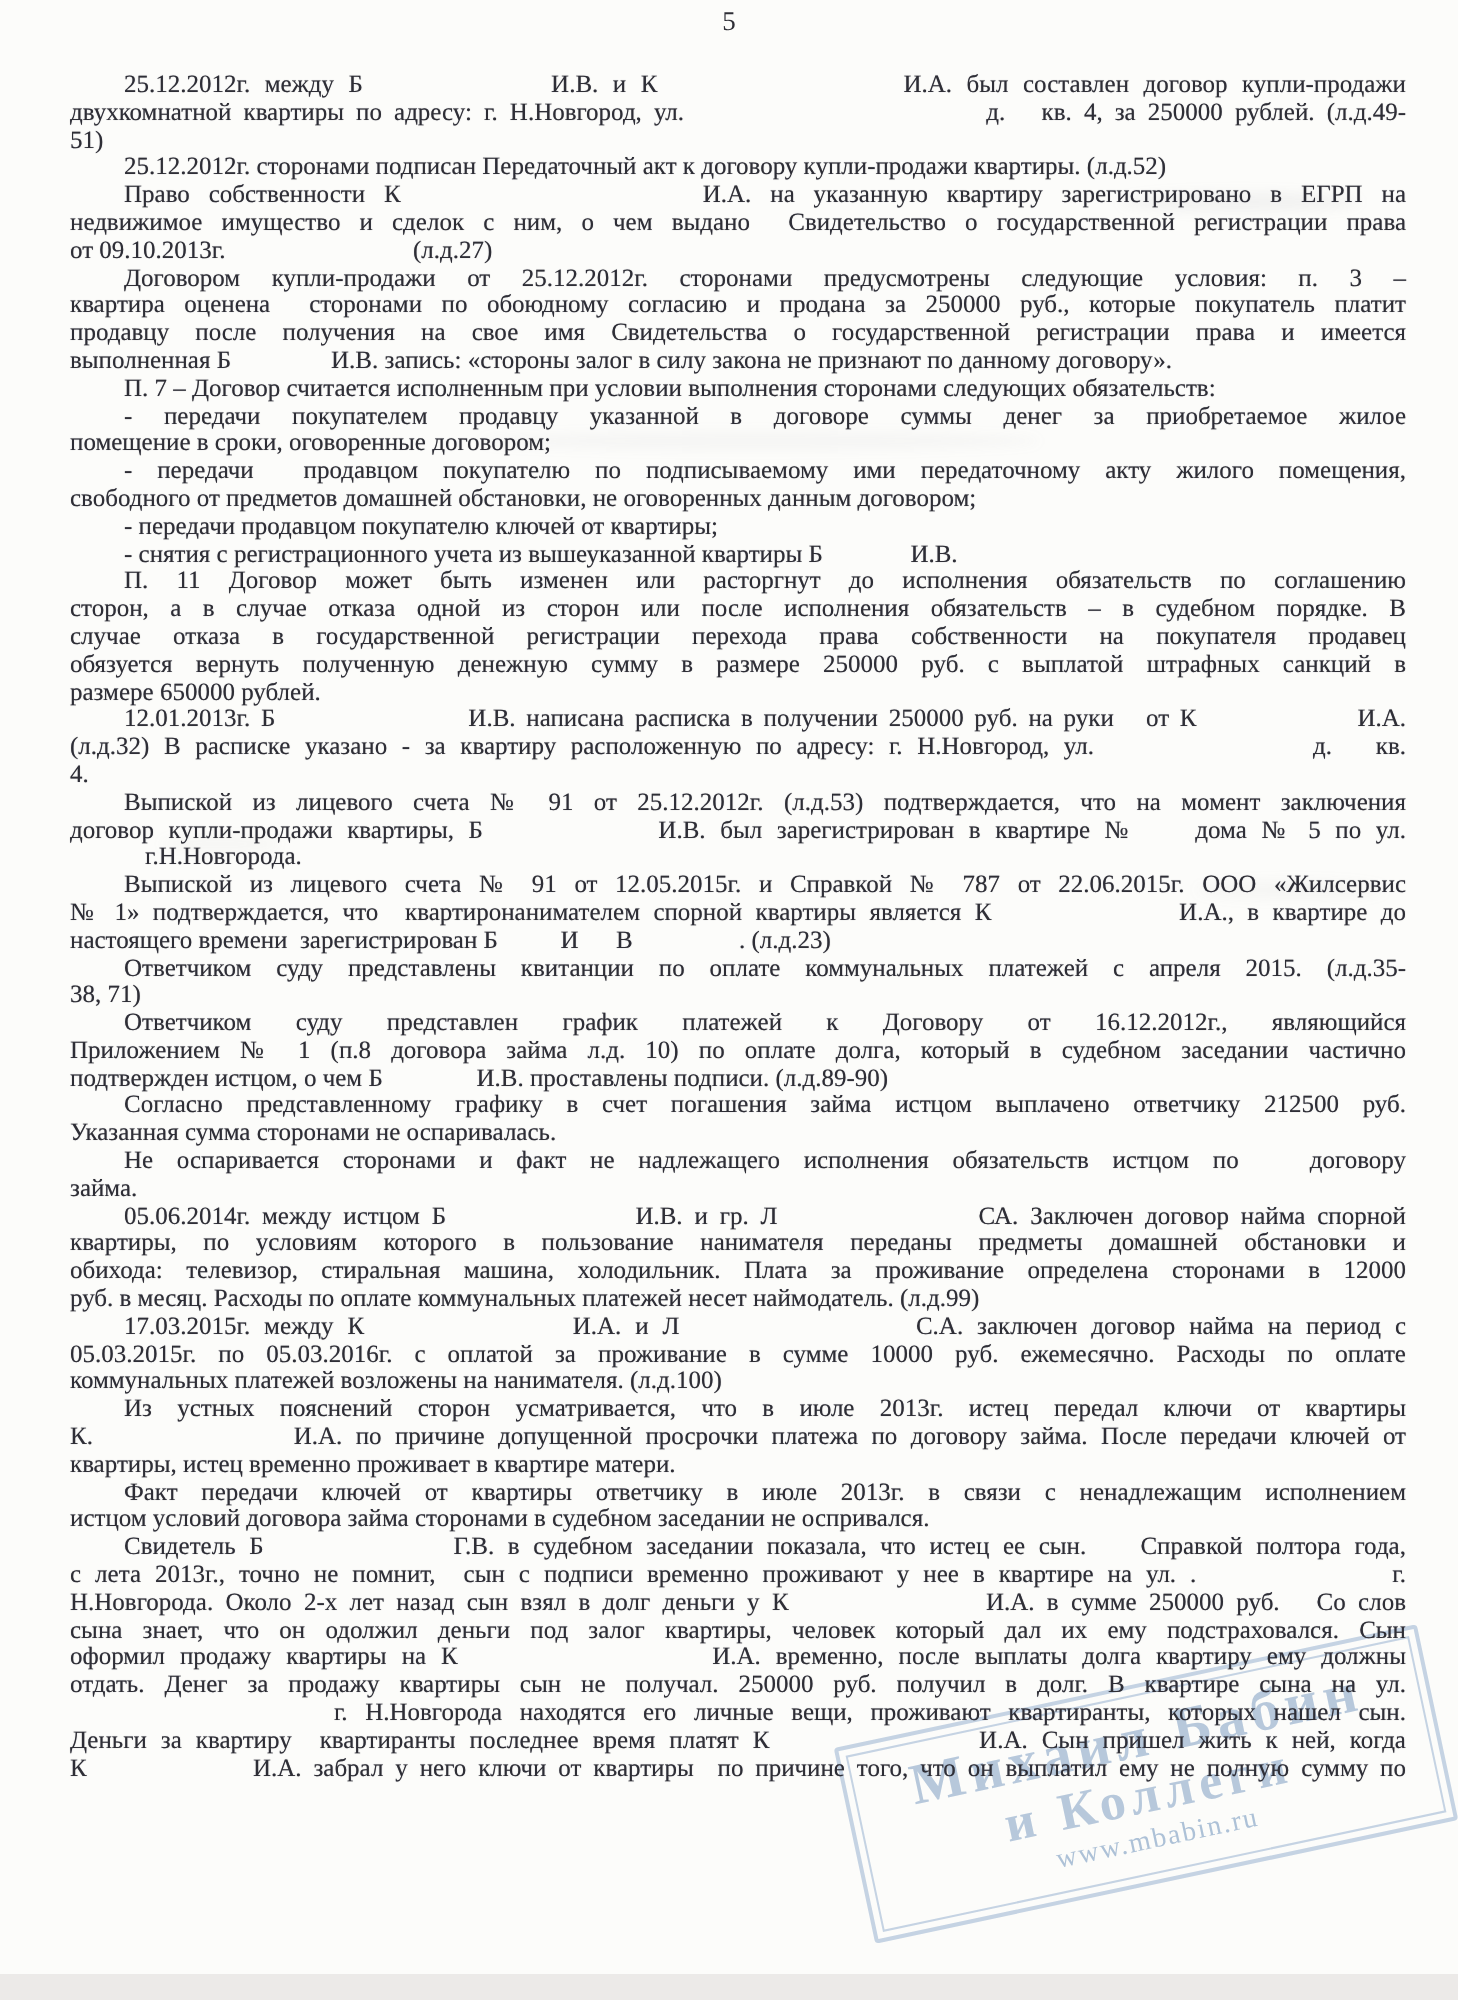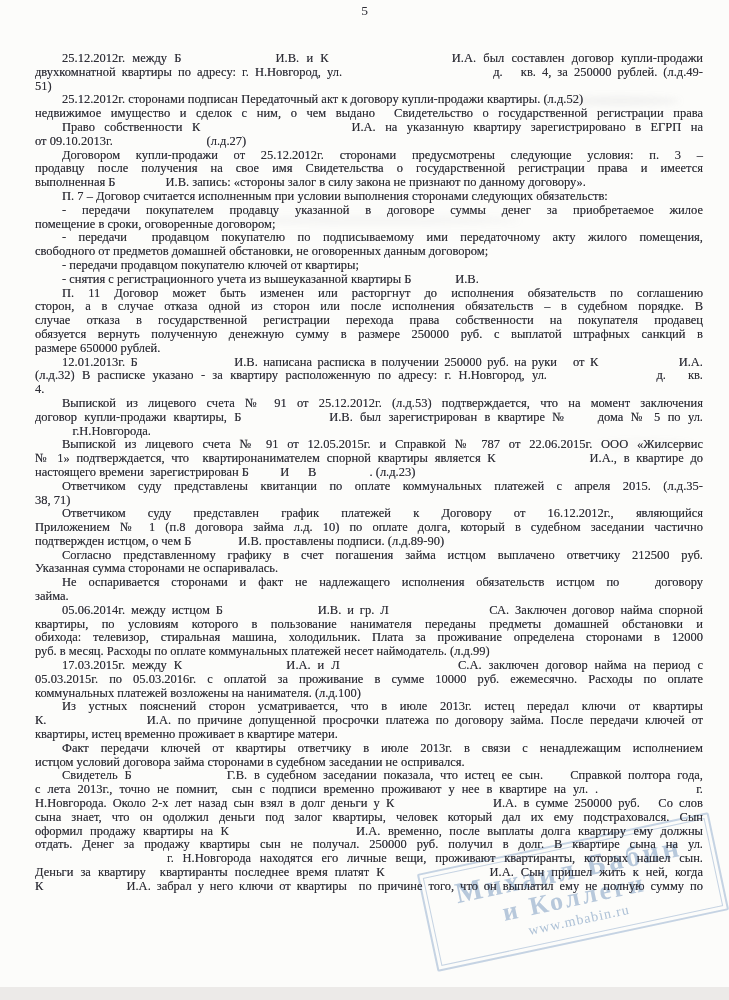--- a/index.html
+++ b/index.html
@@ -11,21 +11,21 @@
   .page{
     position:relative;width:729px;height:1000px;
     background:var(--bg,#fcfcfa);
     overflow:hidden;
   }
   .pagenum{
     position:absolute;top:3px;left:0;width:729px;
     text-align:center;font-size:13.5px;color:var(--ink,#2e2e36);
   }
   .textblock{
-    position:absolute;left:35px;top:52px;width:668px;
+    position:absolute;left:35px;top:36px;width:668px;
     font-size:12.5px;line-height:13.8px;color:var(--ink,#2e2e36);
     z-index:2;
     text-shadow:0 0 0.4px rgba(40,40,55,.55);
   }
   .para{margin:0;padding:0;}
   .ln{
     white-space:pre-wrap;
     min-height:13.8px;
   }
   .ln.jst{
@@ -94,26 +94,27 @@
   <div class="textblock" id="text-container">
       <div class="para">
         <div class="ln jst ind">25.12.2012г. между Б             И.В. и К                 И.А. был составлен договор купли-продажи</div>
         <div class="ln jst">двухкомнатной квартиры по адресу: г. Н.Новгород, ул.                         д.   кв. 4, за 250000 рублей. (л.д.49-</div>
         <div class="ln">51)</div>
       </div>
       <div class="para">
         <div class="ln ind">25.12.2012г. сторонами подписан Передаточный акт к договору купли-продажи квартиры. (л.д.52)</div>
       </div>
       <div class="para">
+        <div class="ln jst ind">Право собственности К                И.А. на указанную квартиру зарегистрировано в ЕГРП на</div>
         <div class="ln jst">недвижимое имущество и сделок с ним, о чем выдано  Свидетельство о государственной регистрации права</div>
-        <div class="ln jst ind">Право собственности К                И.А. на указанную квартиру зарегистрировано в ЕГРП на</div>
         <div class="ln">от 09.10.2013г.                              (л.д.27)</div>
       </div>
       <div class="para">
         <div class="ln jst ind">Договором купли-продажи от 25.12.2012г. сторонами предусмотрены следующие условия: п. 3 –</div>
+        <div class="ln jst">квартира оценена  сторонами по обоюдному согласию и продана за 250000 руб., которые покупатель платит</div>
         <div class="ln jst">продавцу после получения на свое имя Свидетельства о государственной регистрации права и имеется</div>
         <div class="ln">выполненная Б                И.В. запись: «стороны залог в силу закона не признают по данному договору».</div>
       </div>
       <div class="para">
         <div class="ln ind">П. 7 – Договор считается исполненным при условии выполнения сторонами следующих обязательств:</div>
       </div>
       <div class="para">
         <div class="ln jst ind">- передачи покупателем продавцу указанной в договоре суммы денег за приобретаемое жилое</div>
         <div class="ln">помещение в сроки, оговоренные договором;</div>
       </div>

